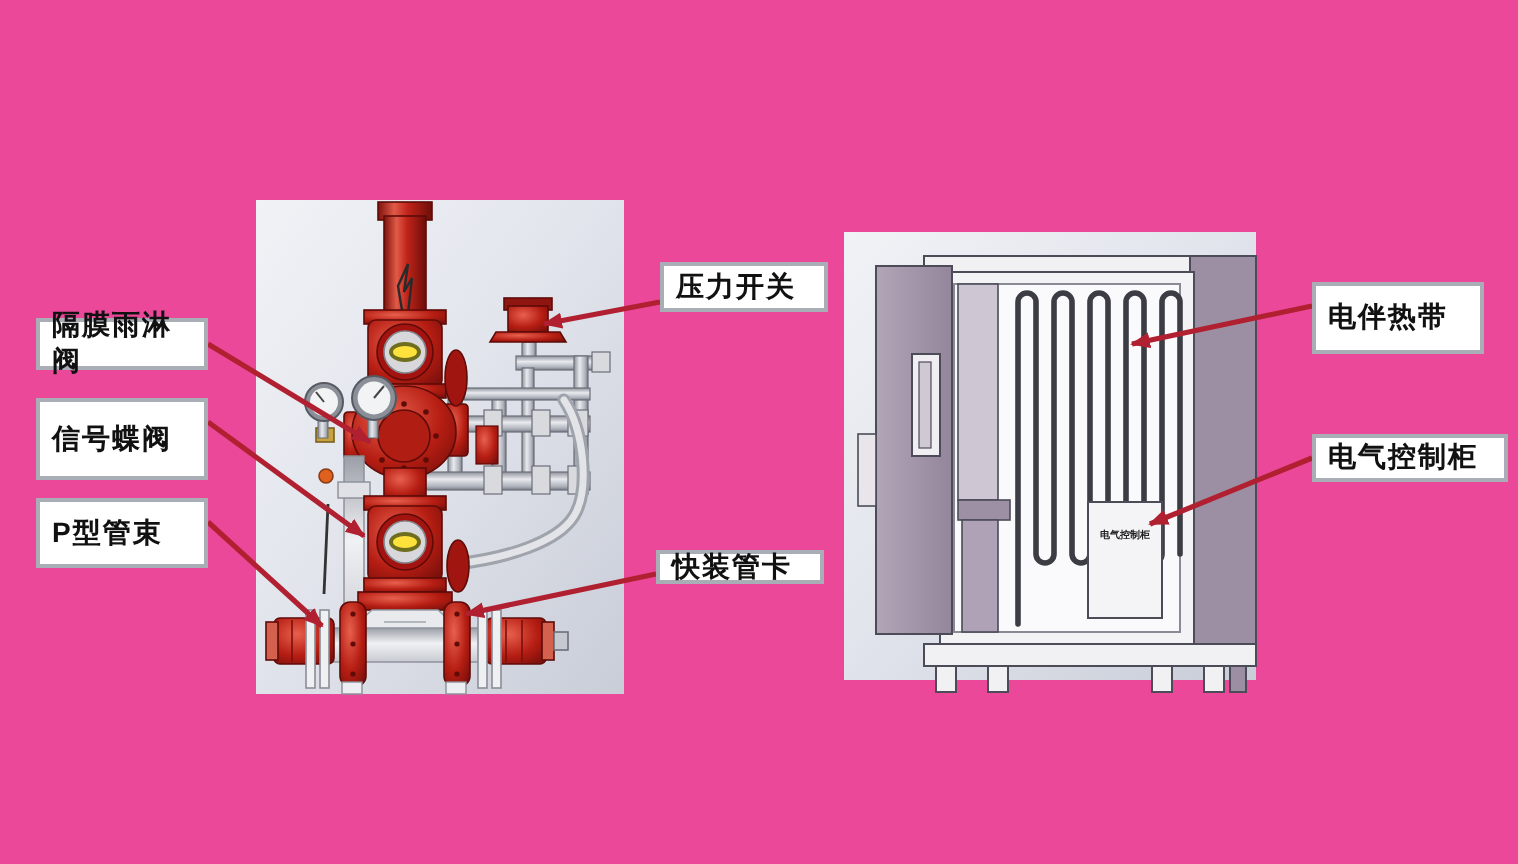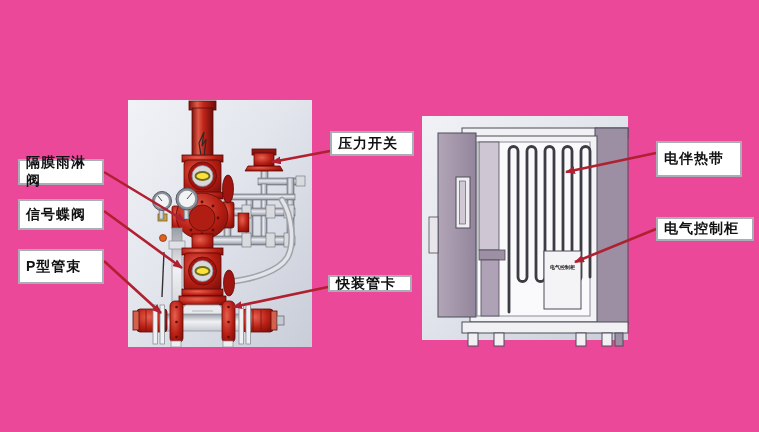--- a/index.html
+++ b/index.html
@@ -249,20 +249,20 @@
     <line x1="104" y1="211" x2="182" y2="268" marker-end="url(#ah)"></line>
     <line x1="104" y1="261" x2="161" y2="313" marker-end="url(#ah)"></line>
     <line x1="330" y1="151" x2="272" y2="162" marker-end="url(#ah)"></line>
     <line x1="328" y1="287" x2="233" y2="307" marker-end="url(#ah)"></line>
     <line x1="656" y1="153" x2="566" y2="172" marker-end="url(#ah)"></line>
     <line x1="656" y1="229" x2="575" y2="262" marker-end="url(#ah)"></line>
   </g>
 </svg>
 
 <div class="callout" style="left:18px;top:159px;width:86px;height:26px;">隔膜雨淋阀</div>
-<div class="callout" style="left:18px;top:199px;width:86px;height:31px;">信号蝶阀</div>
+<div class="callout" style="left:18px;top:199px;width:86px;height:41px;">信号蝶阀</div>
 <div class="callout" style="left:18px;top:249px;width:86px;height:35px;">P型管束</div>
 <div class="callout" style="left:330px;top:131px;width:84px;height:25px;">压力开关</div>
 <div class="callout" style="left:328px;top:275px;width:84px;height:17px;">快装管卡</div>
 <div class="callout" style="left:656px;top:141px;width:86px;height:36px;">电伴热带</div>
 <div class="callout" style="left:656px;top:217px;width:98px;height:24px;">电气控制柜</div>
 
 </div>
 
 </body></html>

